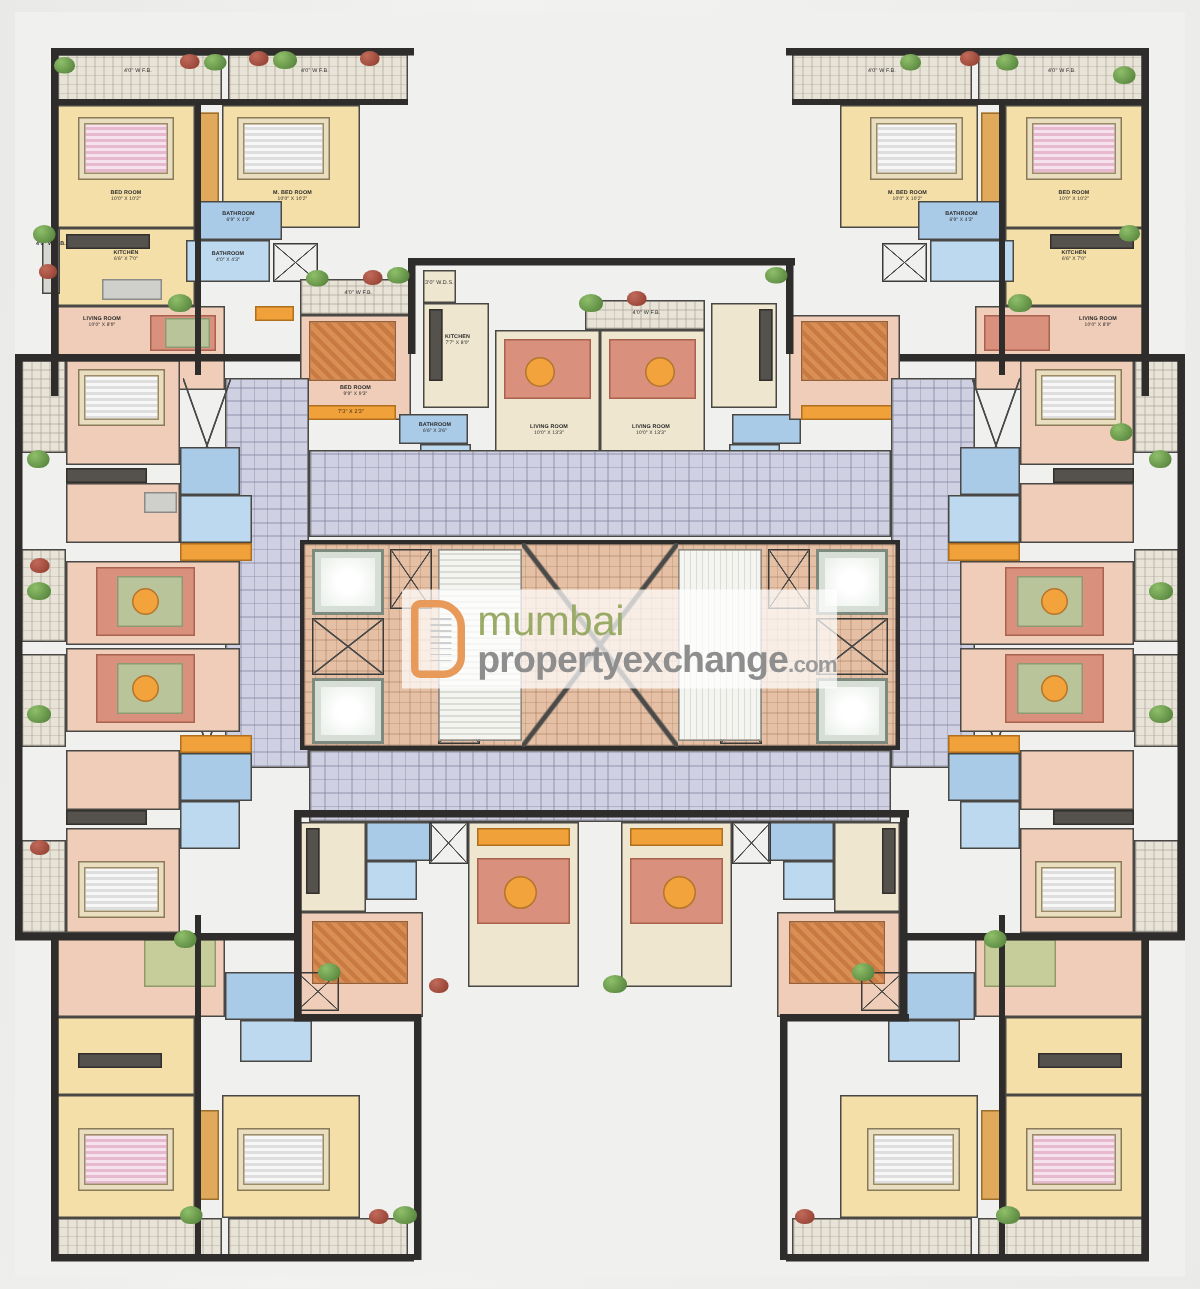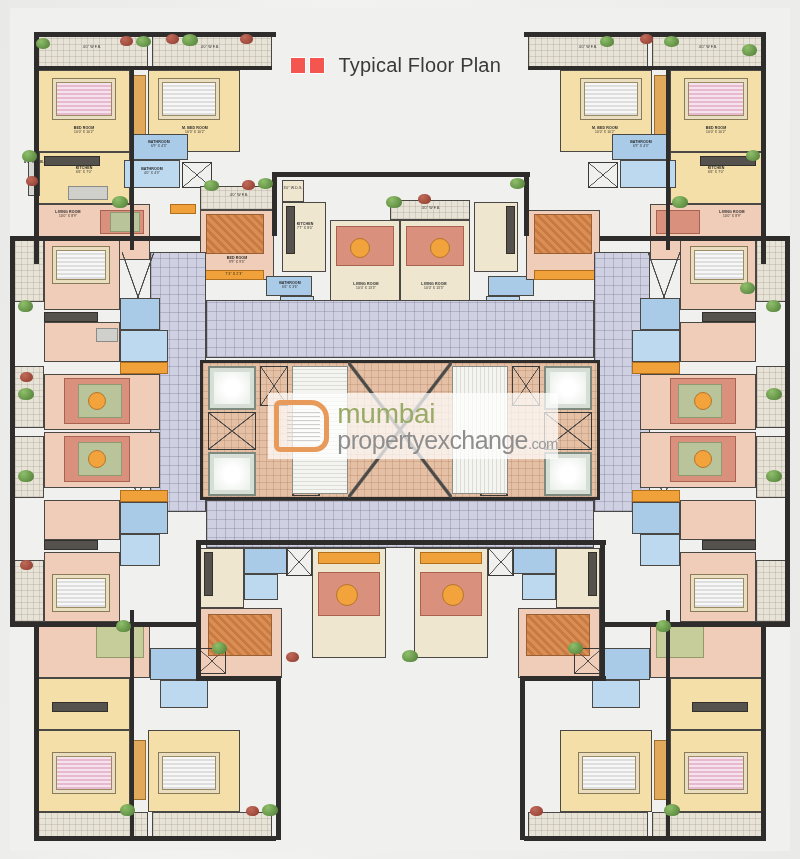--- a/index.html
+++ b/index.html
@@ -74,34 +74,30 @@
 
   
   #wm{position:absolute;left:268px;top:393px;width:290px;height:66px;
       background:rgba(255,255,255,.72);display:flex;align-items:center;pointer-events:none;}
   #wm-mark{width:56px;height:52px;margin-left:6px;border:5px solid #e79a5a;border-radius:6px 18px 14px 6px;
      border-top-color:#e79a5a;box-sizing:border-box;position:relative;background:transparent;}
   #wm-mark:after{content:"";position:absolute;left:8px;top:6px;right:4px;bottom:6px;
      background:repeating-linear-gradient(0deg,#cfcfcf 0 1px,transparent 1px 4px);}
   #wm-text{margin-left:8px;line-height:1;}
   #wm-l1{font-size:28px;color:#9aab68;letter-spacing:-.3px;}
-  #wm-l2{font-size:25px;color:#8e8e8e;letter-spacing:-.6px;}
+  #wm-l2{font-size:25px;color:#8e8e8e;letter-spacing:-.6px;font-weight:bold;}
   #wm-l2 .com{font-size:15px;color:#9a9a9a;}
 </style>
 </head>
 <body>
 
 <div id="page">
  <div id="sheet"></div>
 
  <div id="title-block">
-   <div style="white-space:nowrap;">
-     <span class="sq"></span><span class="sq"></span>
-     <span id="title-main">Typical Floor Plan</span>
-   </div>
  </div>
 
  <div class="blk" style="left:0;top:0;width:800px;height:859px;">
 
   <div class="room r-tile" style="left:38px;top:36px;width:110px;height:34px;"></div>
   <div class="lbl" style="left:62px;top:45px;width:60px;">4'0" W F.B.</div>
   <div class="room r-tile" style="left:152px;top:36px;width:120px;height:34px;"></div>
   <div class="lbl" style="left:180px;top:45px;width:60px;">4'0" W F.B.</div>
 
   <div class="room r-beige" style="left:38px;top:70px;width:92px;height:82px;"></div>

